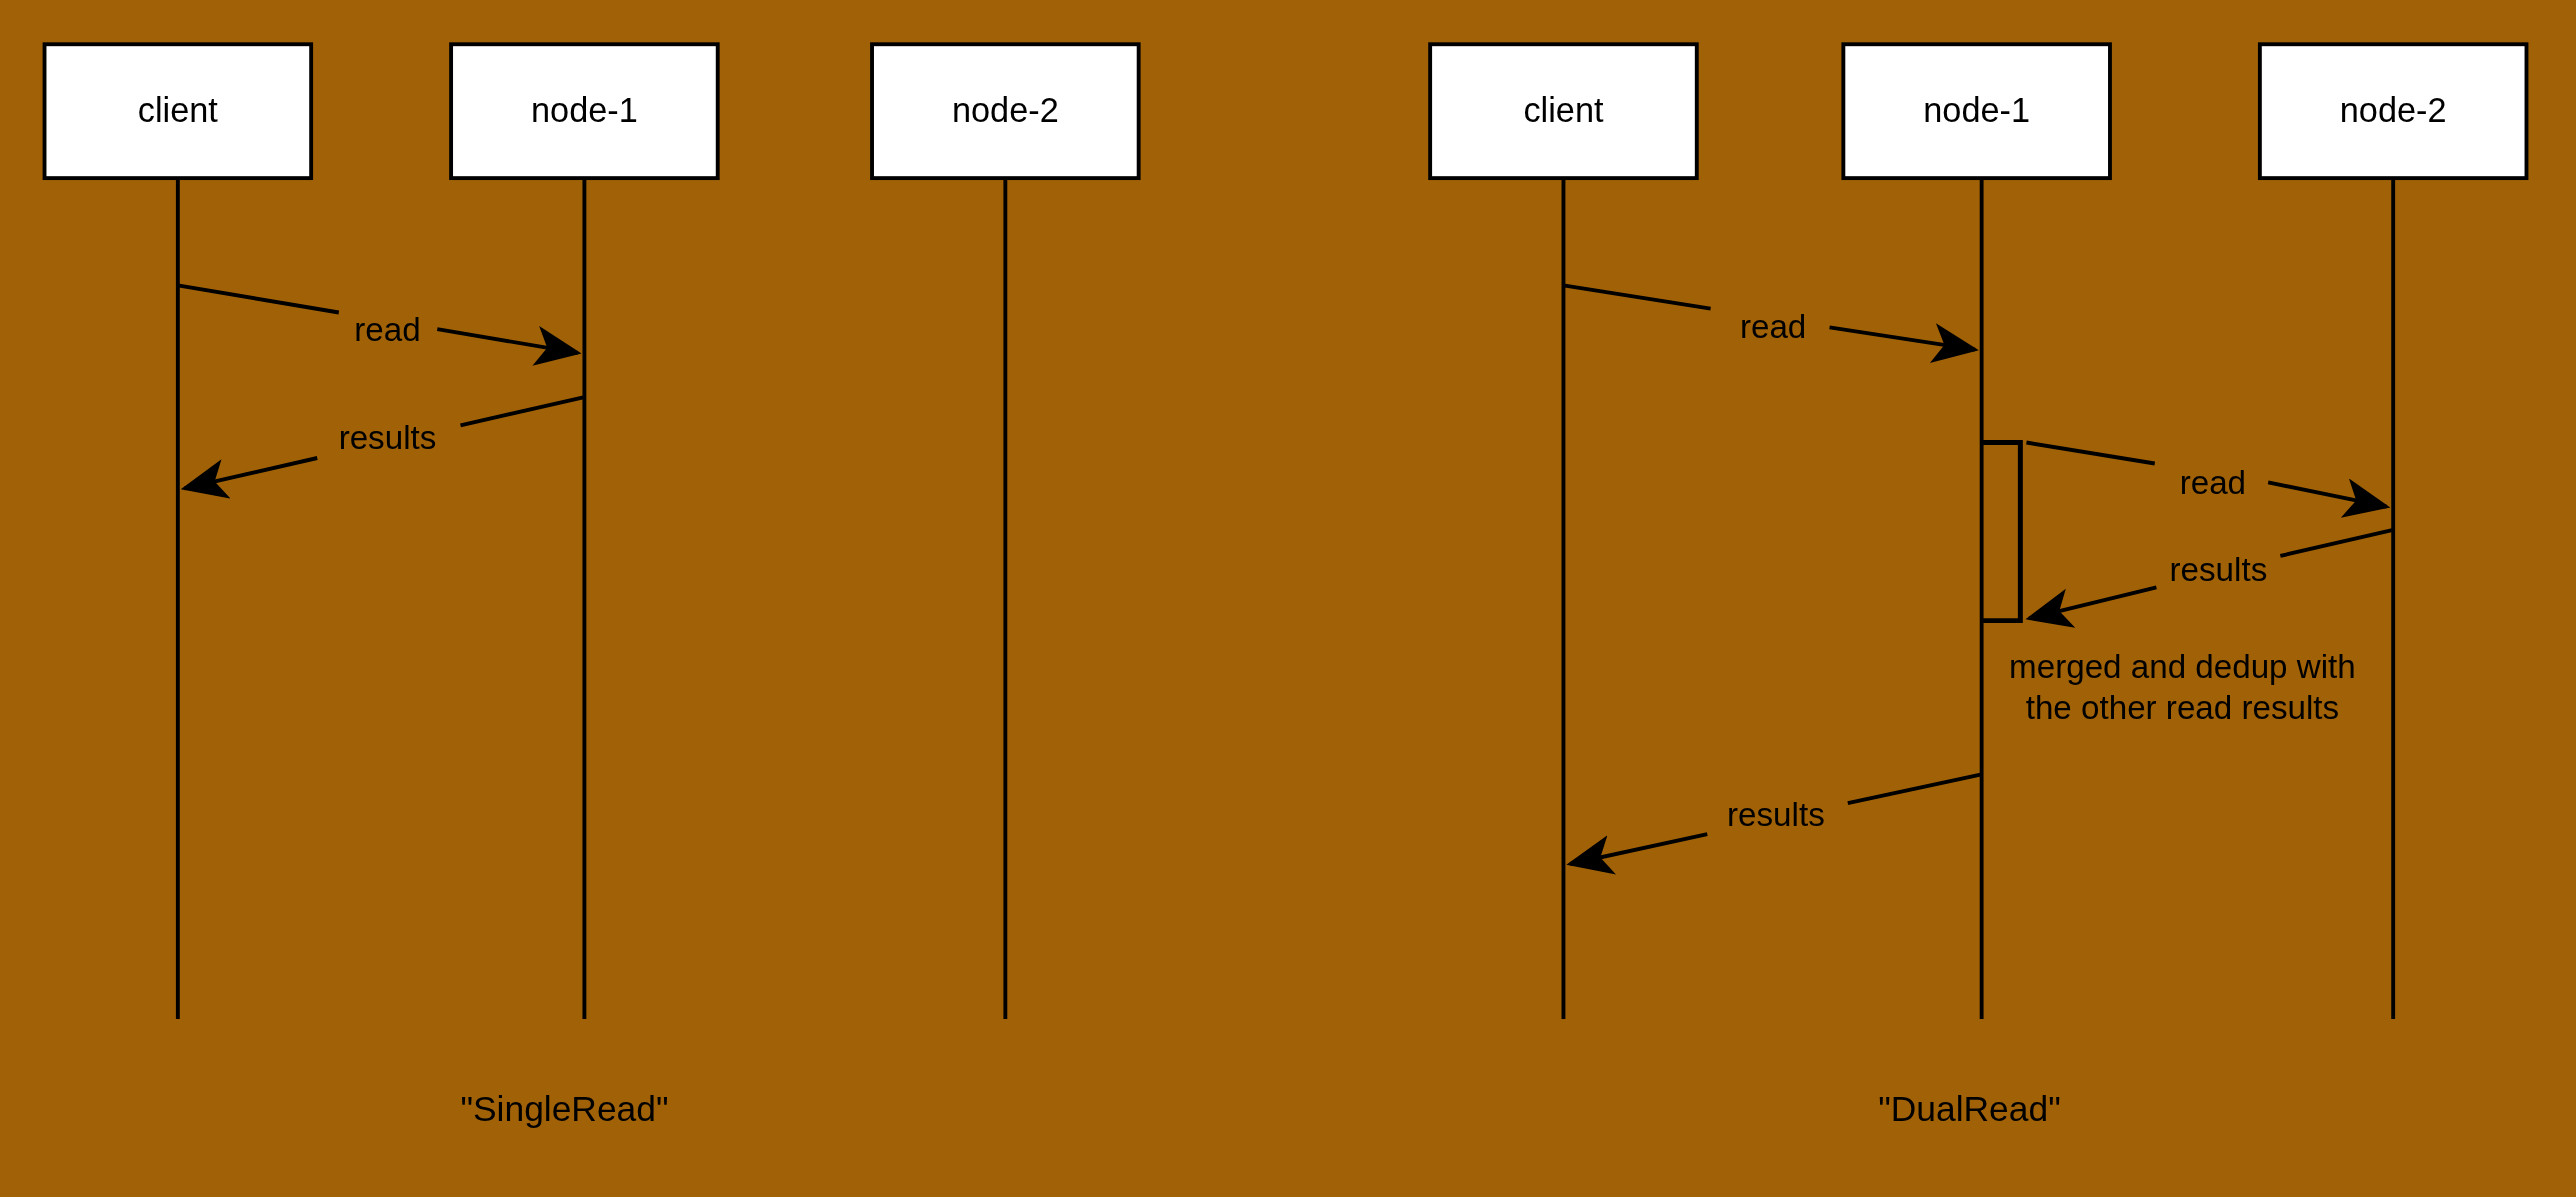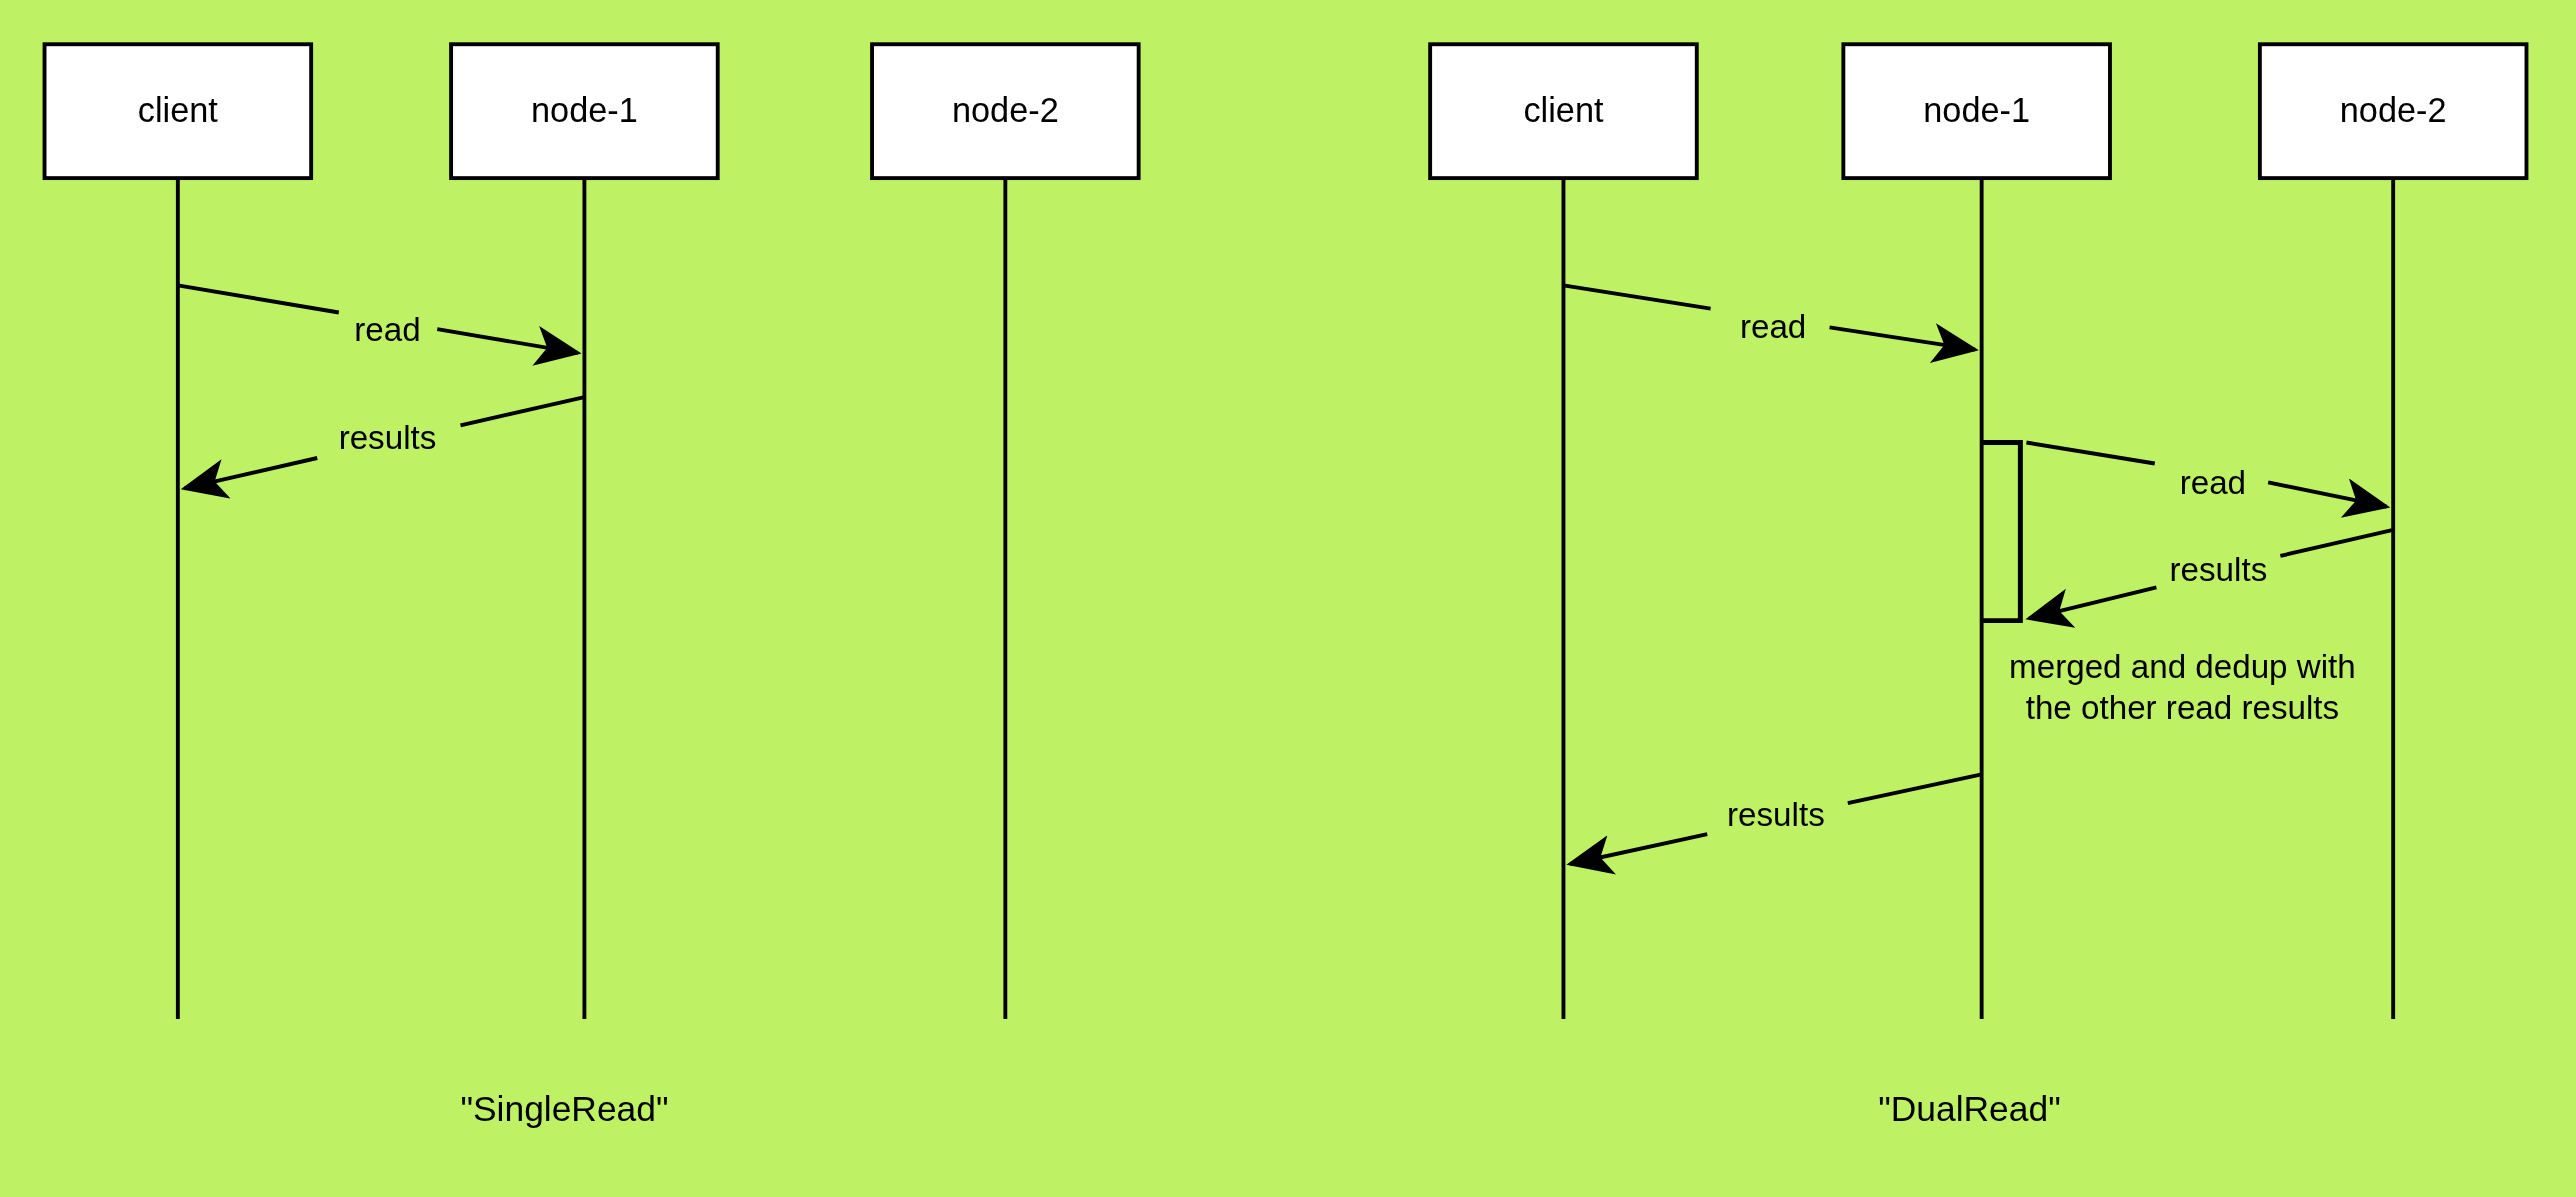--- a/index.html
+++ b/index.html
@@ -1,17 +1,17 @@
 <!DOCTYPE html>
 <html style="font-size:8.9px"><head>
 <meta charset="utf-8">
 <style>
   html,body{margin:0;padding:0;background:#ffffff;}
   body{width:2576px;height:1197px;font-family:"Liberation Sans",sans-serif;color:#000000;overflow:hidden;}
-  #canvas{position:relative;width:2576px;height:1197px;background:#bef264;}
+  #canvas{position:relative;width:2576px;height:1197px;background:#a16207;}
   svg.diagram{position:absolute;left:0;top:0;width:2576px;height:1197px;}
   .lifeline-box{fill:#ffffff;stroke:#000000;stroke-width:7;}
   .lifeline{stroke:#000000;stroke-width:7;}
   .msg-line{stroke:#000000;stroke-width:7;fill:none;}
   .activation{fill:none;stroke:#000000;stroke-width:9;}
   text{font-family:"Liberation Sans",sans-serif;fill:#000000;}
   .actor-label{font-size:62px;text-anchor:middle;dominant-baseline:middle;}
   .msg-label{font-size:60px;text-anchor:middle;dominant-baseline:middle;}
   .note-label{font-size:60px;text-anchor:middle;dominant-baseline:middle;}
   .caption-label{font-size:64px;text-anchor:middle;dominant-baseline:middle;}

